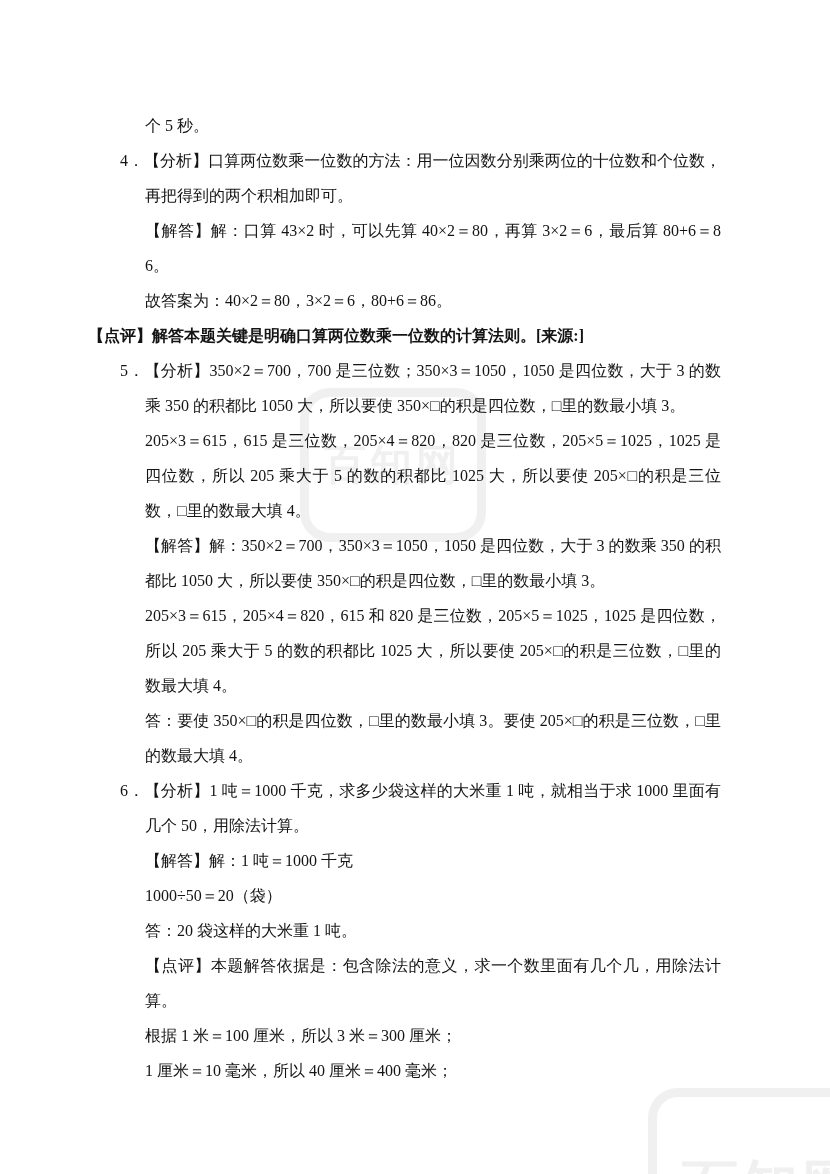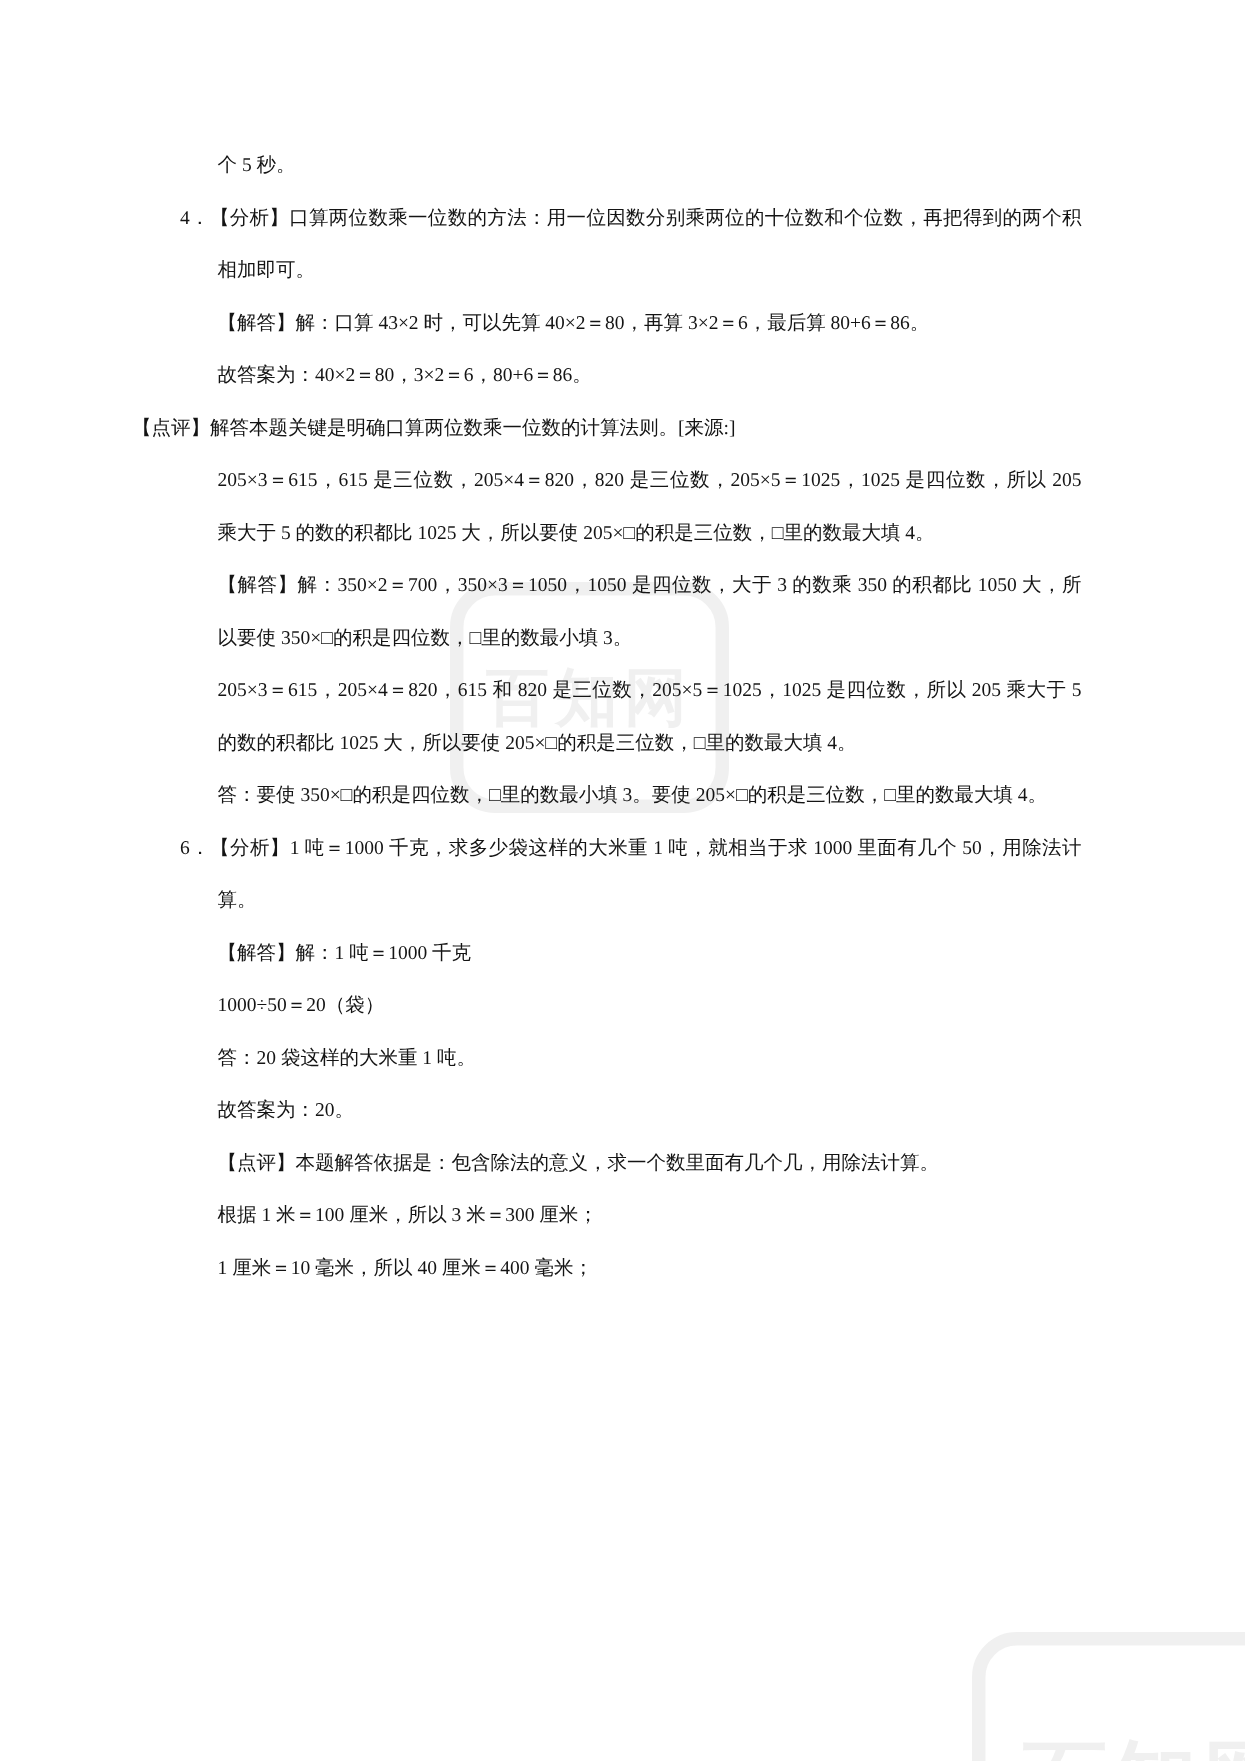--- a/index.html
+++ b/index.html
@@ -17,43 +17,44 @@
   }
   .page {
     position: absolute;
     inset: 0;
     background: #ffffff;
   }
   
   .doc {
     position: absolute;
     left: 145px;
-    top: 92px;
+    top: 108px;
     width: 576px;
-    font-size: 13px;
+    font-size: 16px;
     line-height: 35px;
     text-align: justify;
     z-index: 2;
   }
   .para {
     margin: 0;
     word-break: break-all;
   }
   
   .para.item {
     text-indent: -25px;
   }
   
   .para.cont {
     text-indent: 0;
   }
   
   .para.outdent {
     margin-left: -57px;
     text-indent: 0;
+    font-weight: bold;
   }
   
   .watermark {
     position: absolute;
     z-index: 1;
     display: flex;
     align-items: center;
     justify-content: center;
     border: 9px solid rgba(140, 140, 140, 0.13);
     border-radius: 30px;
@@ -89,27 +90,27 @@
   <div class="watermark wm-corner">
     <span>百知网</span>
   </div>
 
   <div class="doc">
     <div class="para cont">个 5 秒。</div>
     <div class="para item">4．【分析】口算两位数乘一位数的方法：用一位因数分别乘两位的十位数和个位数，再把得到的两个积相加即可。</div>
     <div class="para cont">【解答】解：口算 43×2 时，可以先算 40×2＝80，再算 3×2＝6，最后算 80+6＝86。</div>
     <div class="para cont">故答案为：40×2＝80，3×2＝6，80+6＝86。</div>
     <div class="para outdent">【点评】解答本题关键是明确口算两位数乘一位数的计算法则。[来源:]</div>
+    <div class="para item">5．【分析】350×2＝700，700 是三位数；350×3＝1050，1050 是四位数，大于 3 的数乘 350 的积都比 1050 大，所以要使 350×□的积是四位数，□里的数最小填 3。</div>
     <div class="para cont">205×3＝615，615 是三位数，205×4＝820，820 是三位数，205×5＝1025，1025 是四位数，所以 205 乘大于 5 的数的积都比 1025 大，所以要使 205×□的积是三位数，□里的数最大填 4。</div>
     <div class="para cont">【解答】解：350×2＝700，350×3＝1050，1050 是四位数，大于 3 的数乘 350 的积都比 1050 大，所以要使 350×□的积是四位数，□里的数最小填 3。</div>
     <div class="para cont">205×3＝615，205×4＝820，615 和 820 是三位数，205×5＝1025，1025 是四位数，所以 205 乘大于 5 的数的积都比 1025 大，所以要使 205×□的积是三位数，□里的数最大填 4。</div>
     <div class="para cont">答：要使 350×□的积是四位数，□里的数最小填 3。要使 205×□的积是三位数，□里的数最大填 4。</div>
     <div class="para item">6．【分析】1 吨＝1000 千克，求多少袋这样的大米重 1 吨，就相当于求 1000 里面有几个 50，用除法计算。</div>
     <div class="para cont">【解答】解：1 吨＝1000 千克</div>
     <div class="para cont">1000÷50＝20（袋）</div>
     <div class="para cont">答：20 袋这样的大米重 1 吨。</div>
-    <div class="para cont">故答案为：20。</div>
     <div class="para cont">【点评】本题解答依据是：包含除法的意义，求一个数里面有几个几，用除法计算。</div>
     <div class="para cont">根据 1 米＝100 厘米，所以 3 米＝300 厘米；</div>
     <div class="para cont">1 厘米＝10 毫米，所以 40 厘米＝400 毫米；</div>
   </div>
 
 </div>
 
 </body></html>

